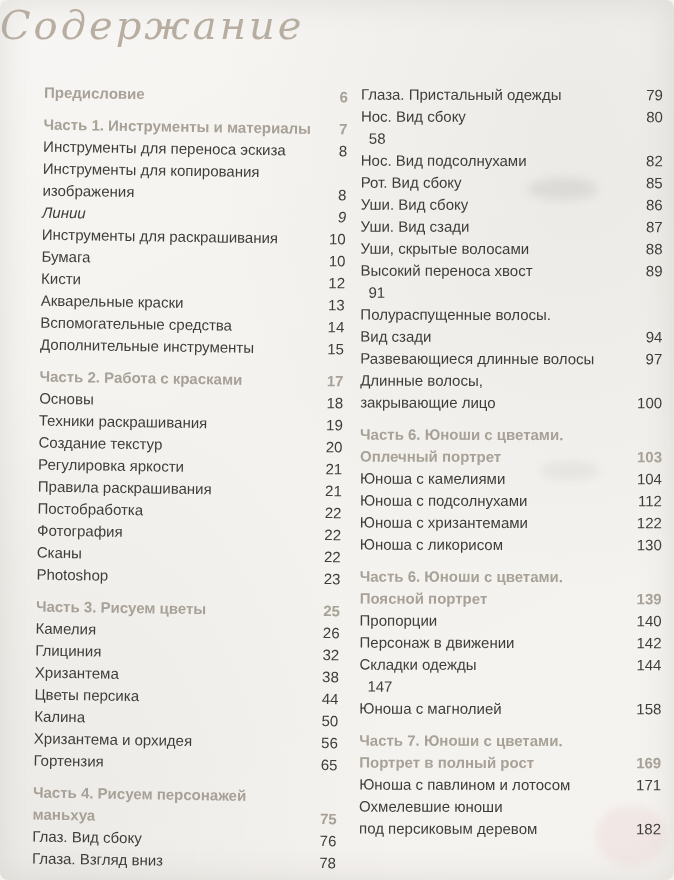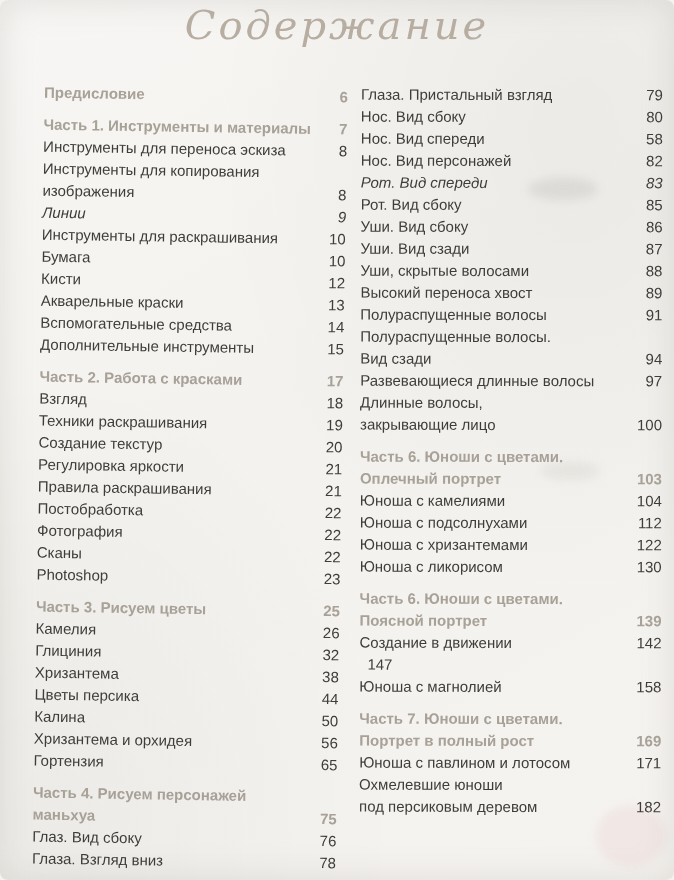--- a/index.html
+++ b/index.html
@@ -32,21 +32,21 @@
   }
   .smudge-1 { left: 528px; top: 178px; width: 70px; height: 22px; background: rgba(120,118,114,0.14); }
   .smudge-2 { left: 540px; top: 462px; width: 60px; height: 18px; background: rgba(130,126,120,0.10); }
   .smudge-3 { left: 596px; top: 806px; width: 70px; height: 60px; background: rgba(205,130,125,0.10); }
 
   .page-title {
     position: absolute;
     top: 2px;
     left: 0;
     width: 100%;
-    text-align: center;
+    text-align: left;
     font-family: "DejaVu Serif", serif;
     font-style: italic;
     font-size: 40px;
     letter-spacing: 3px;
     color: #b7ada1;
   }
 
   .toc-col {
     position: absolute;
     top: 84px;
@@ -127,21 +127,21 @@
     </div>
     <div class="toc-row entry">
       <span class="toc-label">Дополнительные инструменты</span>
       <span class="toc-page">15</span>
     </div>
     <div class="toc-row header">
       <span class="toc-label">Часть 2. Работа с красками</span>
       <span class="toc-page">17</span>
     </div>
     <div class="toc-row entry">
-      <span class="toc-label">Взгляд</span>
+      <span class="toc-label">Основы</span>
       <span class="toc-page">18</span>
     </div>
     <div class="toc-row entry">
       <span class="toc-label">Техники раскрашивания</span>
       <span class="toc-page">19</span>
     </div>
     <div class="toc-row entry">
       <span class="toc-label">Создание текстур</span>
       <span class="toc-page">20</span>
     </div>
@@ -210,38 +210,33 @@
       <span class="toc-label">Глаз. Вид сбоку</span>
       <span class="toc-page">76</span>
     </div>
     <div class="toc-row entry">
       <span class="toc-label">Глаза. Взгляд вниз</span>
       <span class="toc-page">78</span>
     </div>
   </div>
 <div class="toc-col toc-col-right">
     <div class="toc-row entry">
-      <span class="toc-label">Глаза. Пристальный взгляд</span>
+      <span class="toc-label">Глаза. Пристальный одежды</span>
       <span class="toc-page">79</span>
     </div>
     <div class="toc-row entry">
       <span class="toc-label">Нос. Вид сбоку</span>
       <span class="toc-page">80</span>
     </div>
     <div class="toc-row entry">
-      <span class="toc-label">Нос. Вид спереди</span>
       <span class="toc-page">58</span>
     </div>
     <div class="toc-row entry">
-      <span class="toc-label">Нос. Вид персонажей</span>
+      <span class="toc-label">Нос. Вид подсолнухами</span>
       <span class="toc-page">82</span>
-    </div>
-    <div class="toc-row italic">
-      <span class="toc-label">Рот. Вид спереди</span>
-      <span class="toc-page">83</span>
     </div>
     <div class="toc-row entry">
       <span class="toc-label">Рот. Вид сбоку</span>
       <span class="toc-page">85</span>
     </div>
     <div class="toc-row entry">
       <span class="toc-label">Уши. Вид сбоку</span>
       <span class="toc-page">86</span>
     </div>
     <div class="toc-row entry">
@@ -250,21 +245,20 @@
     </div>
     <div class="toc-row entry">
       <span class="toc-label">Уши, скрытые волосами</span>
       <span class="toc-page">88</span>
     </div>
     <div class="toc-row entry">
       <span class="toc-label">Высокий переноса хвост</span>
       <span class="toc-page">89</span>
     </div>
     <div class="toc-row entry">
-      <span class="toc-label">Полураспущенные волосы</span>
       <span class="toc-page">91</span>
     </div>
     <div class="toc-row entry">
       <span class="toc-label">Полураспущенные волосы.
 Вид сзади</span>
       <span class="toc-page">94</span>
     </div>
     <div class="toc-row entry">
       <span class="toc-label">Развевающиеся длинные волосы</span>
       <span class="toc-page">97</span>
@@ -294,22 +288,30 @@
     <div class="toc-row entry">
       <span class="toc-label">Юноша с ликорисом</span>
       <span class="toc-page">130</span>
     </div>
     <div class="toc-row header">
       <span class="toc-label">Часть 6. Юноши с цветами.
 Поясной портрет</span>
       <span class="toc-page">139</span>
     </div>
     <div class="toc-row entry">
-      <span class="toc-label">Создание в движении</span>
+      <span class="toc-label">Пропорции</span>
+      <span class="toc-page">140</span>
+    </div>
+    <div class="toc-row entry">
+      <span class="toc-label">Персонаж в движении</span>
       <span class="toc-page">142</span>
+    </div>
+    <div class="toc-row entry">
+      <span class="toc-label">Складки одежды</span>
+      <span class="toc-page">144</span>
     </div>
     <div class="toc-row entry">
       <span class="toc-page">147</span>
     </div>
     <div class="toc-row entry">
       <span class="toc-label">Юноша с магнолией</span>
       <span class="toc-page">158</span>
     </div>
     <div class="toc-row header">
       <span class="toc-label">Часть 7. Юноши с цветами.

